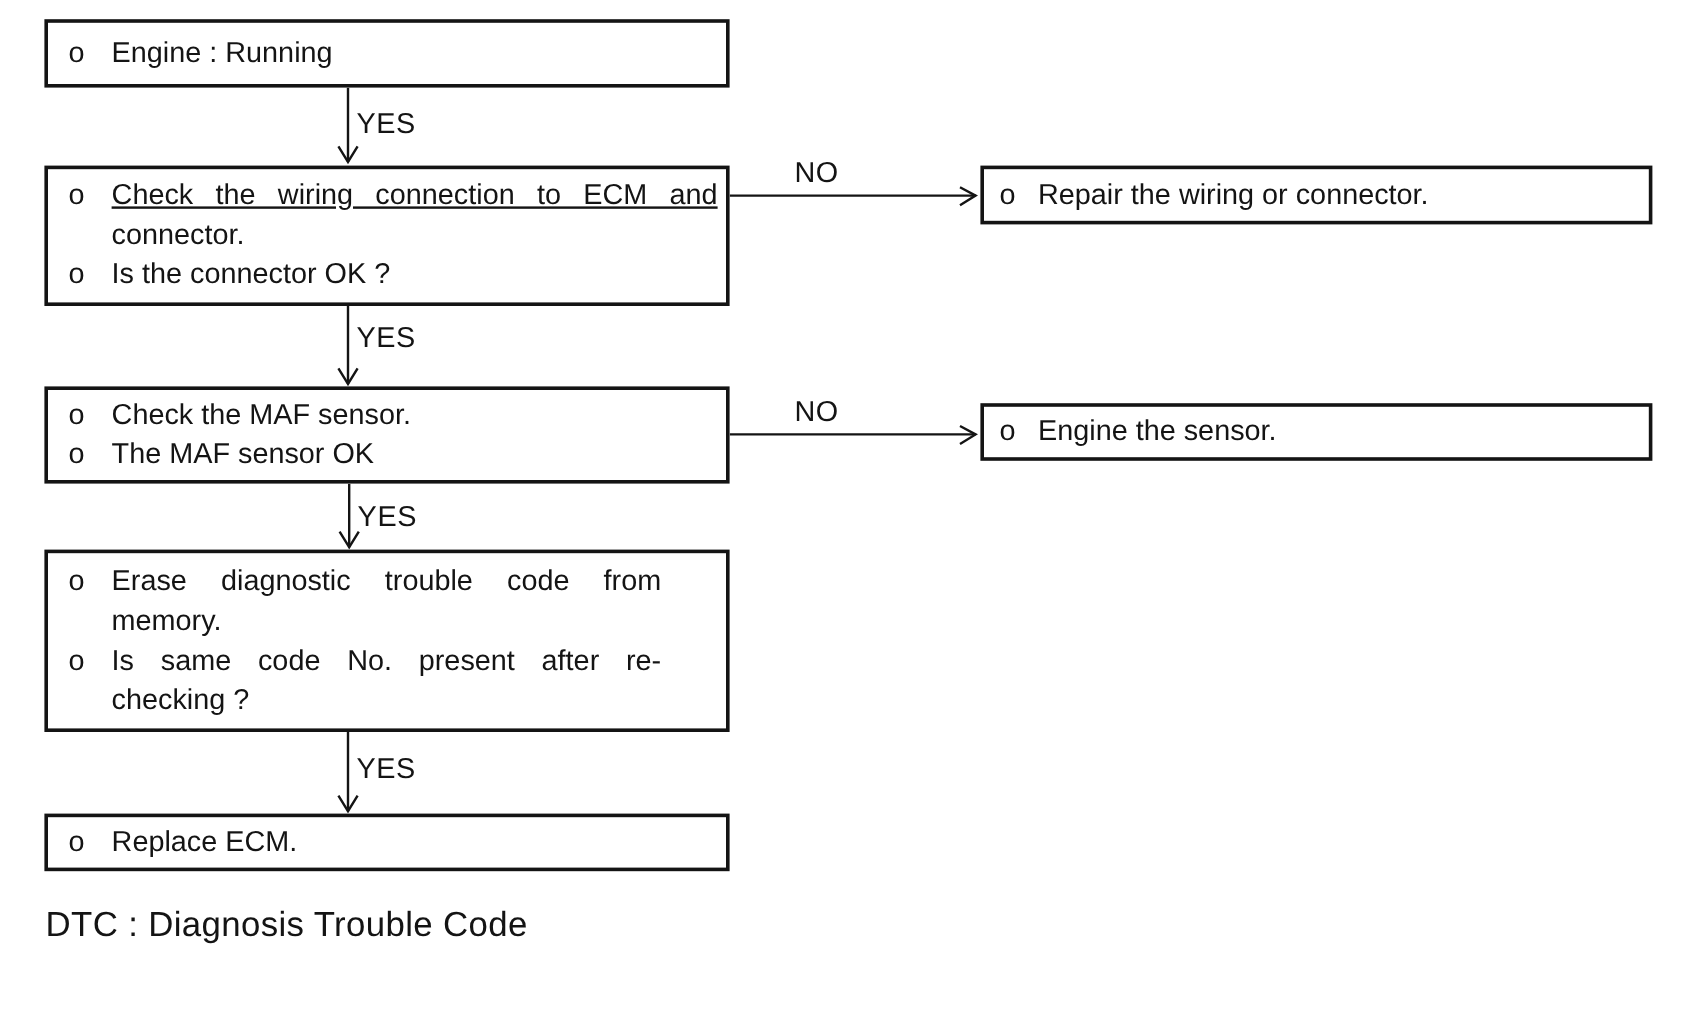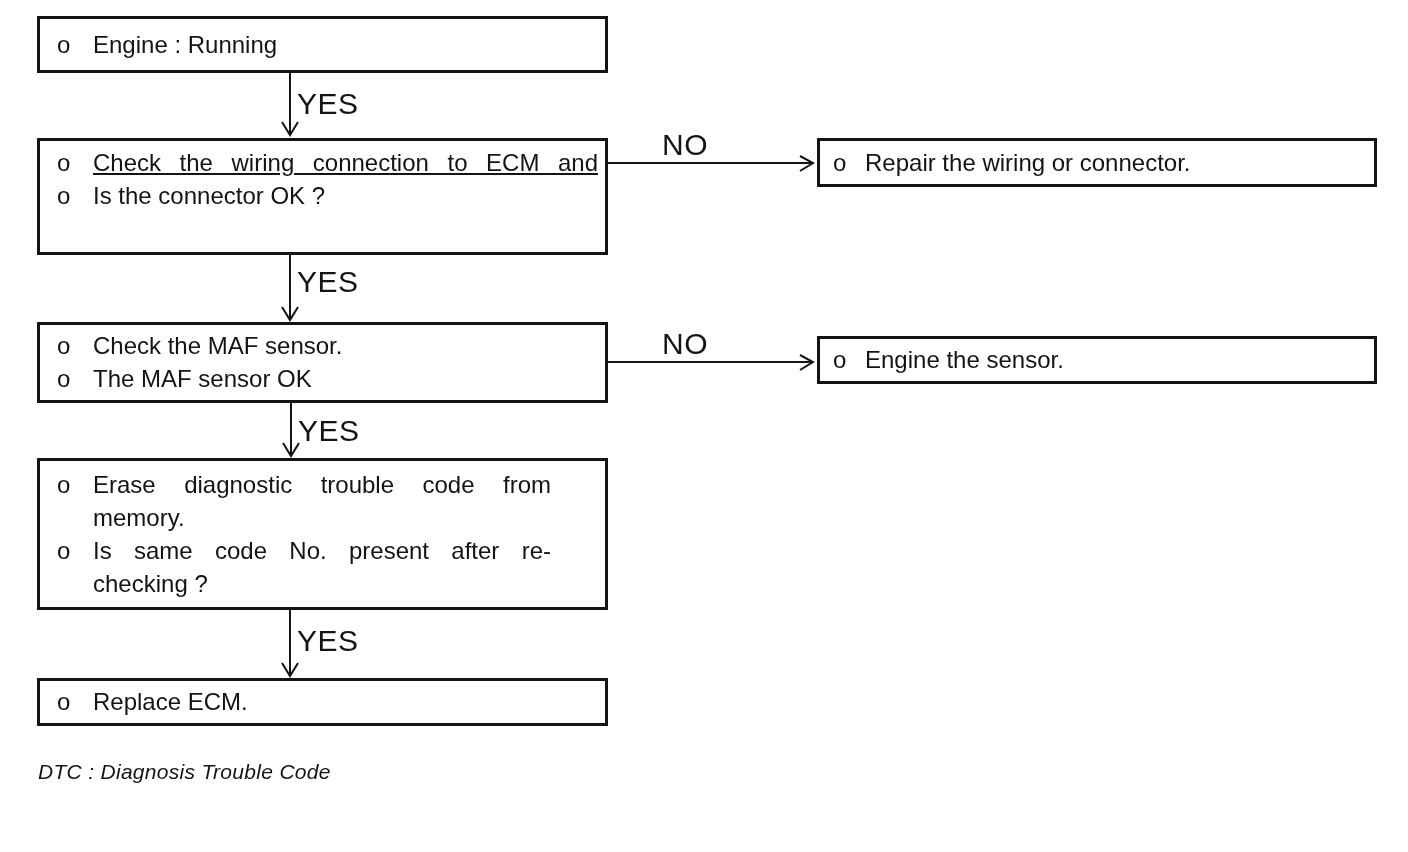--- a/index.html
+++ b/index.html
@@ -52,32 +52,31 @@
   }
   .line.stretch {
     white-space: normal;
     text-align: justify;
     text-align-last: justify;
   }
   .w505 { width: 505px; text-decoration: underline; }
   .w458 { width: 458px; }
   .conn-label {
     position: absolute;
-    font-size: 30px;
+    font-size: 24px;
     line-height: 28px;
     letter-spacing: 0.5px;
   }
   .legend {
     position: absolute;
     left: 38px;
     top: 755px;
-    font-size: 21px;
+    font-size: 29px;
     line-height: 33px;
     letter-spacing: 0.3px;
-    font-style: italic;
   }
   
   #node-engine        { left: 37px;  top: 16px;  width: 571px; height: 57px;  padding-top: 9px; }
   #node-wiring        { left: 37px;  top: 138px; width: 571px; height: 117px; padding-top: 5px; }
   #node-repair-wiring { left: 817px; top: 138px; width: 560px; height: 49px;  padding-top: 5px; }
   #node-maf           { left: 37px;  top: 322px; width: 571px; height: 81px;  padding-top: 4px; }
   #node-repair-sensor { left: 817px; top: 336px; width: 560px; height: 48px;  padding-top: 4px; }
   #node-erase         { left: 37px;  top: 458px; width: 571px; height: 152px; padding-top: 7px; }
   #node-replace       { left: 37px;  top: 678px; width: 571px; height: 48px;  padding-top: 4px; }
   
@@ -121,20 +120,21 @@
         <div class="line">Engine : Running</div>
       </div>
     </div>
   </div>
 
   <div class="node" id="node-wiring">
     <div class="item">
       <span class="bullet">o</span>
       <div class="text">
         <div class="line stretch w505">Check the wiring connection to ECM and</div>
+        <div class="line">connector.</div>
       </div>
     </div>
     <div class="item">
       <span class="bullet">o</span>
       <div class="text">
         <div class="line">Is the connector OK ?</div>
       </div>
     </div>
   </div>
 

